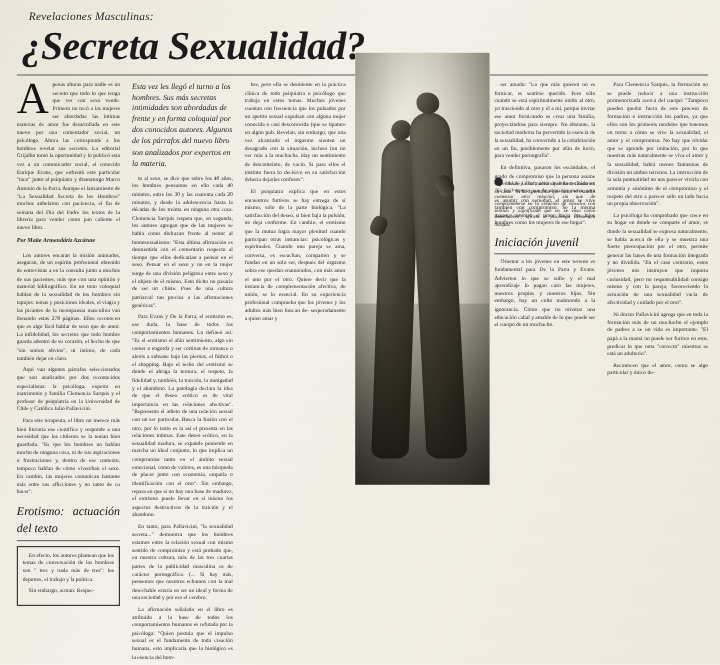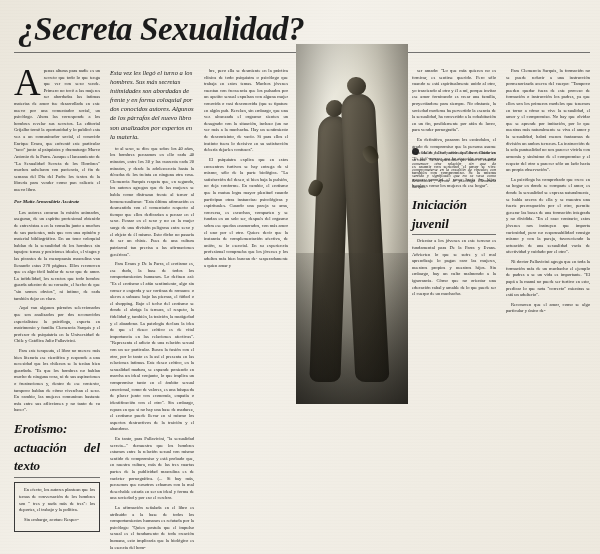--- a/index.html
+++ b/index.html
@@ -118,22 +118,22 @@
     line-height: 1.38;
     color: #1a1a1a;
     text-align: left;
     margin-bottom: 5px;
   }
   .standfirst .lead { display: block; }
 
   
   .subhead {
     font-style: italic;
-    font-weight: bold;
-    font-size: 13px;
+    font-weight: normal;
+    font-size: 10px;
     margin: 6px 0 1px 0;
     text-indent: 0;
     color: #141414;
   }
   .subhead-rule {
     height: 1px;
     background: #3d3d3d;
     opacity: .7;
     margin: 0 0 3px 0;
   }
@@ -222,20 +222,21 @@
   }
 </style>
 </head>
 <body>
 
 <div class="page">
   <div class="grain"></div>
   <div class="inner">
 
     <div>
+      <div class="kicker">Revelaciones Masculinas:</div>
       <h1 class="headline">¿Secreta Sexualidad?</h1>
       <div class="rule"></div>
     </div>
 
     <div class="photo">
       <div class="sky"></div>
       <div class="figs">
         <div class="fig left">
           <div class="head"></div>
           <div class="arm b"></div>

